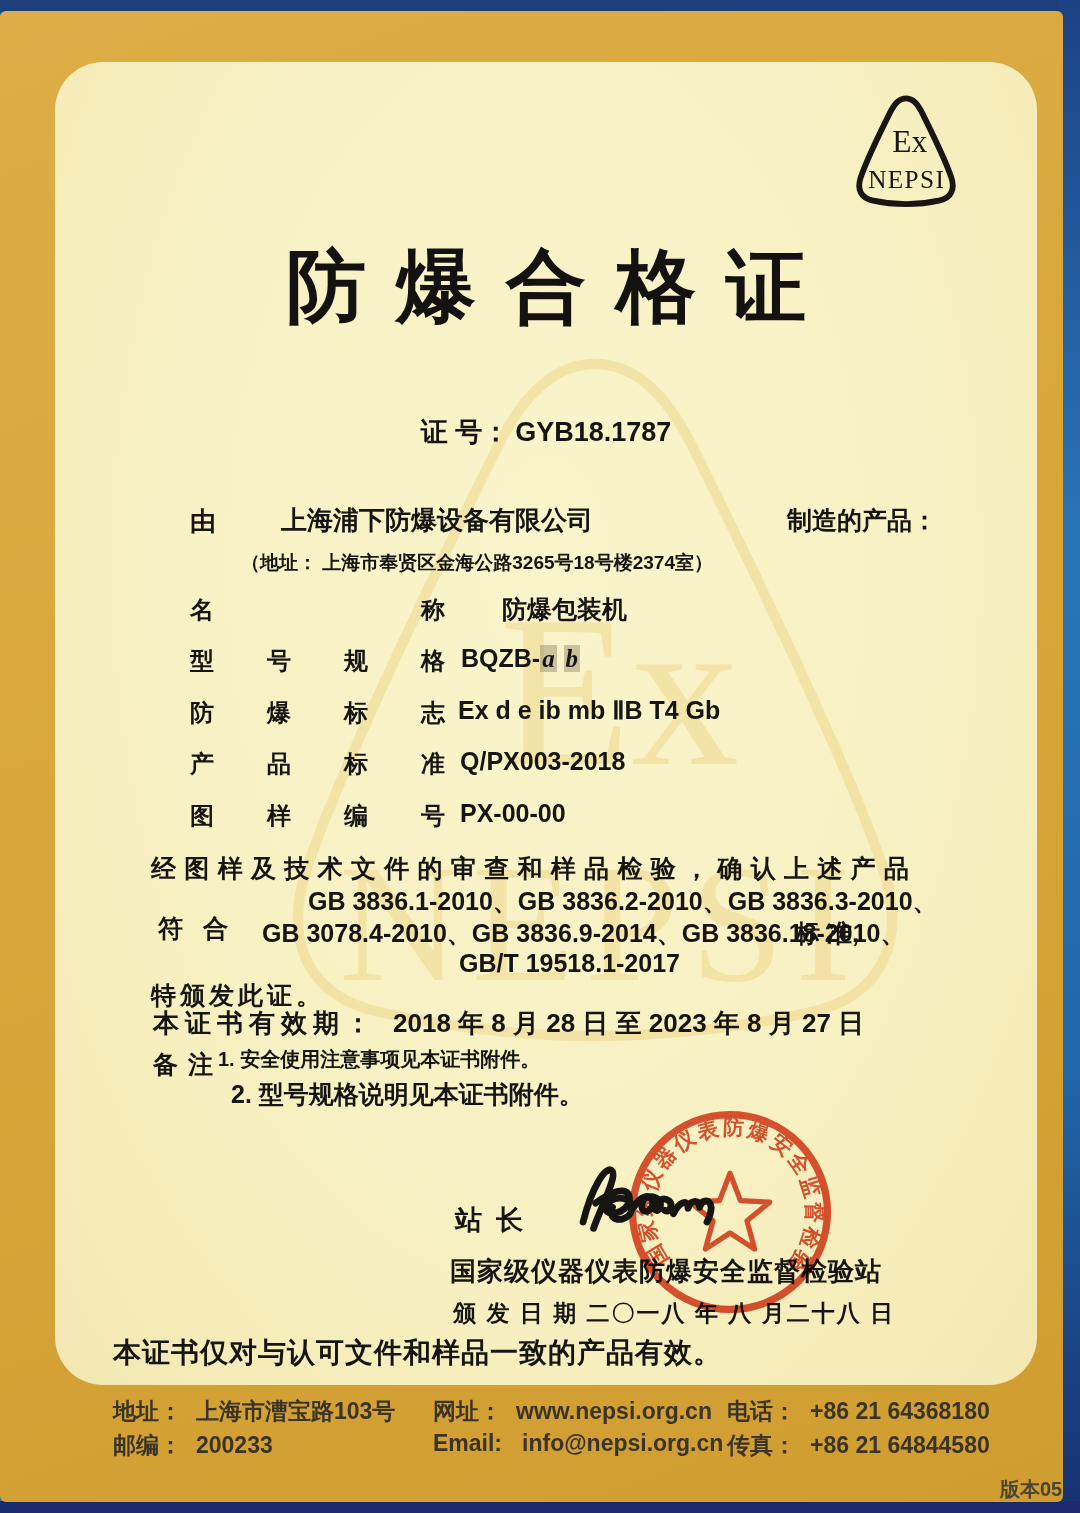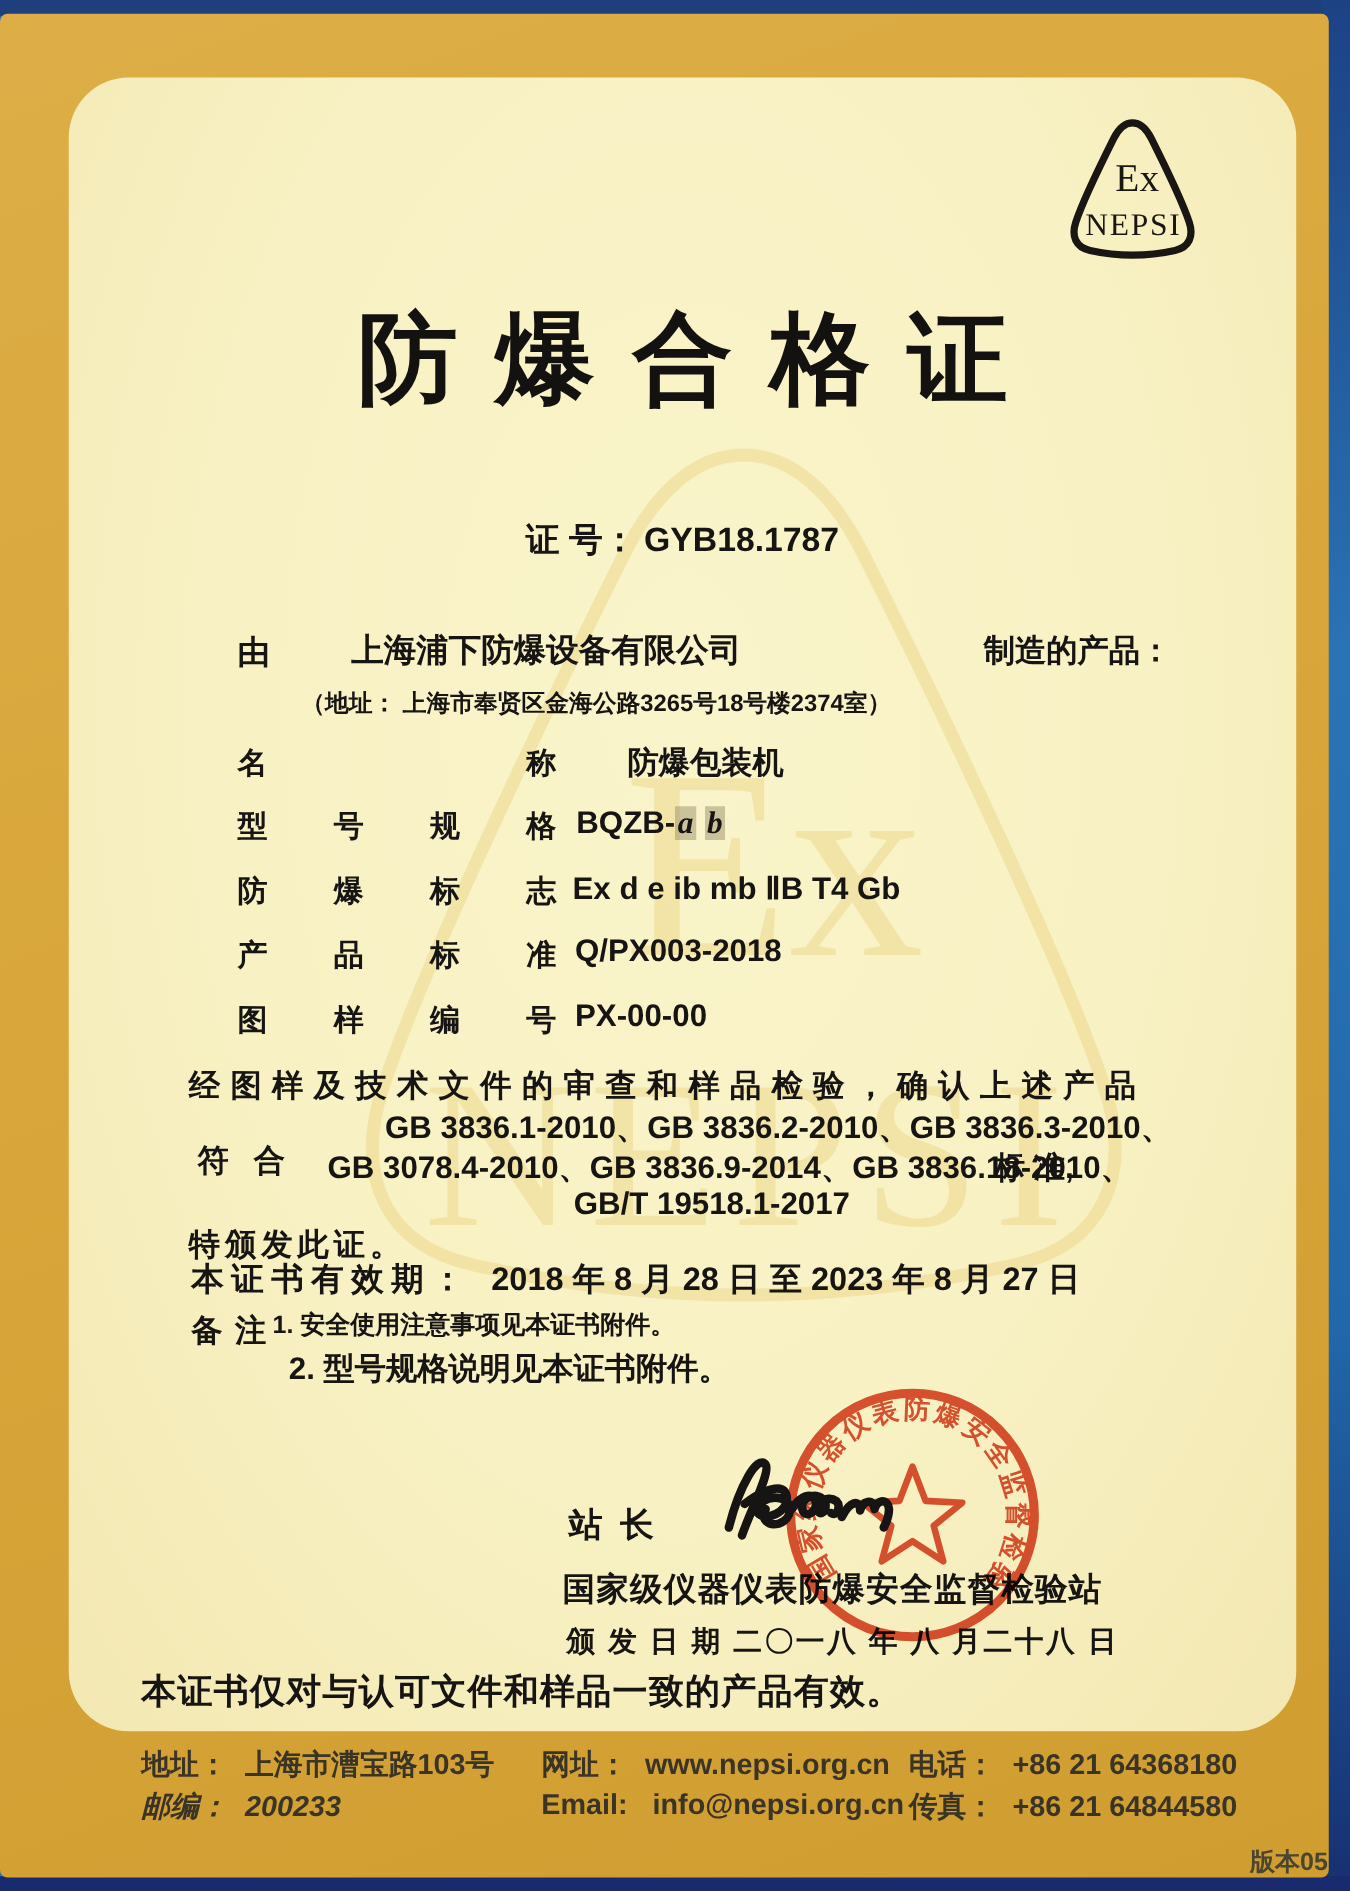--- a/index.html
+++ b/index.html
@@ -224,21 +224,21 @@
       </g>
     </svg>
 
     <div class="row bottom-note">本证书仅对与认可文件和样品一致的产品有效。</div>
   </div>
 </div>
 
 <div class="fcell" style="left:113px;top:1396px;text-align:right;">
   <span class="fl">地址：</span><span>上海市漕宝路103号</span>
 </div>
-<div class="fcell" style="left:113px;top:1430px;font-style:italic;">
+<div class="fcell" style="left:113px;top:1430px;">
   <span class="fl">邮编：</span><span>200233</span>
 </div>
 <div class="fcell" style="left:433px;top:1396px;">
   <span class="fl">网址：</span><span>www.nepsi.org.cn</span>
 </div>
 <div class="fcell" style="left:433px;top:1430px;">
   <span class="fl" style="margin-right:20px;">Email:</span><span>info@nepsi.org.cn</span>
 </div>
 <div class="fcell" style="left:727px;top:1396px;">
   <span class="fl">电话：</span><span>+86 21 64368180</span>

